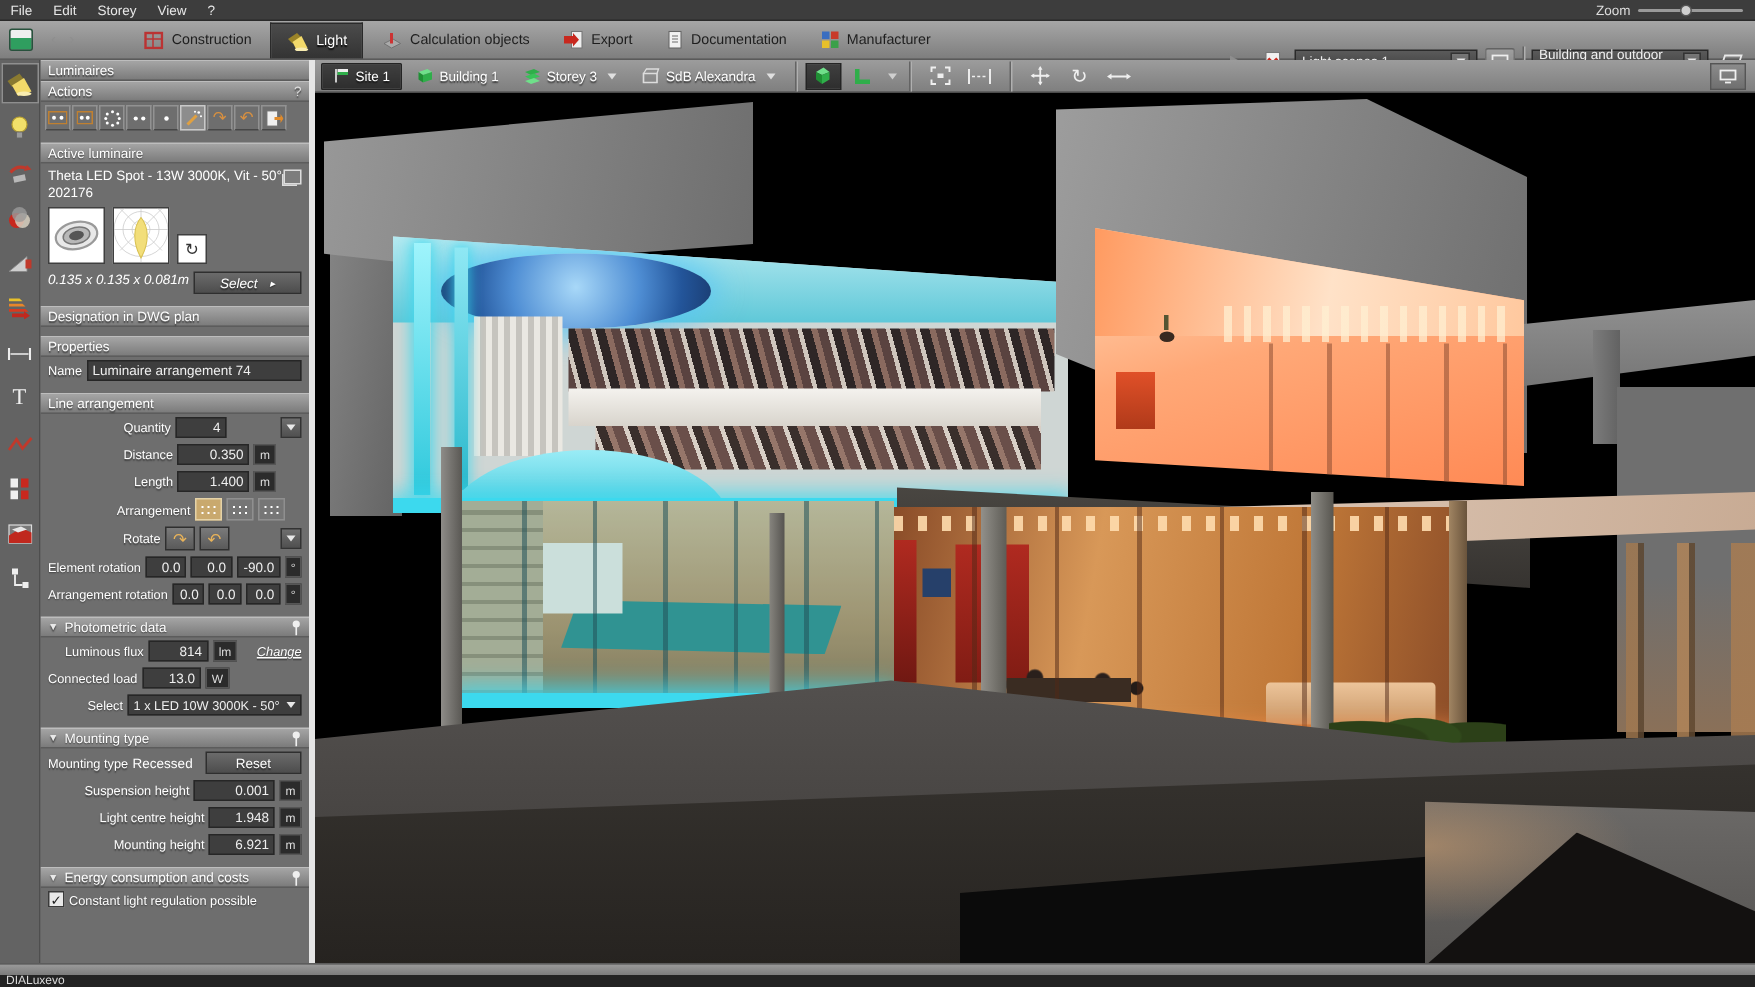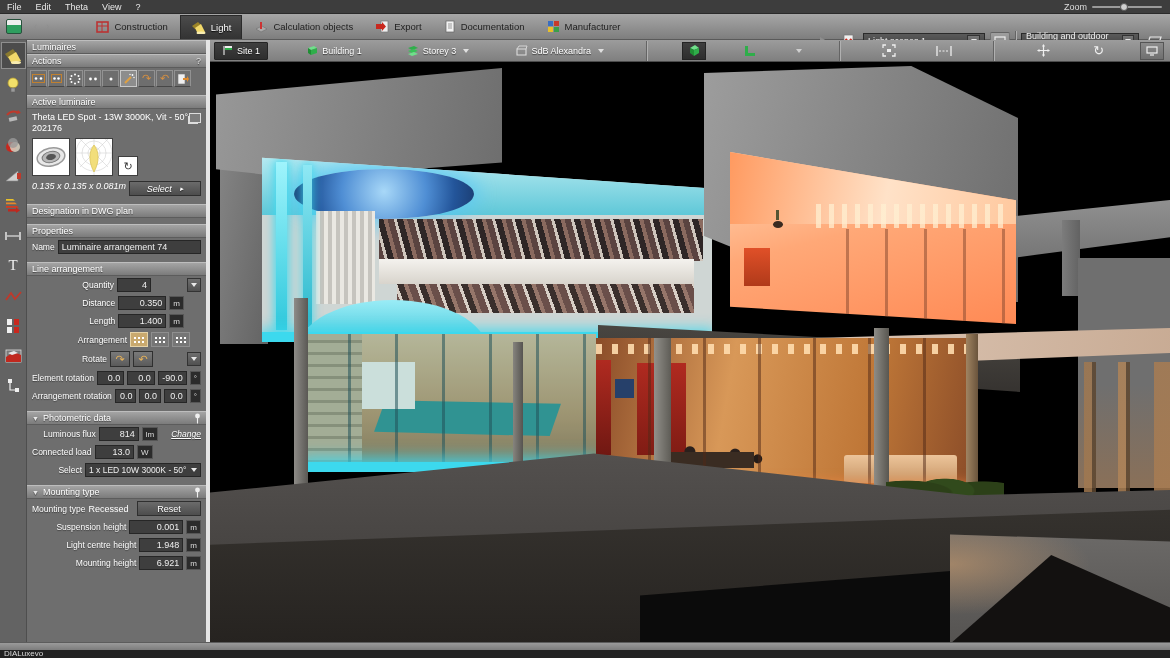--- a/index.html
+++ b/index.html
@@ -35,21 +35,21 @@
   .select{height:17px;background:linear-gradient(#5a5a5a,#3c3c3c);border:1px solid #2a2a2a;
           color:#f0f0f0;font-size:9px;display:flex;align-items:center;padding:0 4px;gap:6px;}
   .select .caret-box{margin-left:auto;width:13px;height:13px;background:linear-gradient(#777,#555);
           border:1px solid #333;display:flex;align-items:center;justify-content:center;}
   .caret{width:0;height:0;border-left:3px solid transparent;border-right:3px solid transparent;
          border-top:4px solid #e8e8e8;}
   .vdiv{width:1px;height:20px;background:#646464;box-shadow:1px 0 0 #b0b0b0;}
   
   .navbar{position:absolute;left:210px;top:40px;width:960px;height:22px;
           background:linear-gradient(#9c9c9c,#7f7f7f);border-bottom:1px solid #4c4c4c;
-          display:flex;align-items:center;gap:2px;padding:0 4px;justify-content:space-between;}
+          display:flex;align-items:center;gap:2px;padding:0 4px;}
   .nav-item{display:flex;align-items:center;gap:4px;height:18px;padding:0 7px;color:#fff;
             text-shadow:0 1px 1px rgba(0,0,0,.6);font-size:9px;}
   .nav-item.active{background:linear-gradient(#3f3f3f,#2e2e2e);border:1px solid #242424;border-radius:1px;}
   .nav-caret{width:0;height:0;border-left:3px solid transparent;border-right:3px solid transparent;
              border-top:4px solid #e0e0e0;margin-left:3px;}
   .nav-btn{width:24px;height:18px;display:flex;align-items:center;justify-content:center;color:#efefef;
            font-size:12px;}
   .nav-btn.pressed{background:linear-gradient(#3f3f3f,#2e2e2e);border:1px solid #242424;}
   .mon-btn{position:absolute;right:6px;width:24px;height:18px;border:1px solid #555;
            background:linear-gradient(#8b8b8b,#6f6f6f);display:flex;align-items:center;justify-content:center;}
@@ -113,21 +113,21 @@
   svg{display:block;}
 </style>
 </head>
 <body>
 
 <div class="app">
 
   <div class="menubar">
     <span class="menu-item">File</span>
     <span class="menu-item">Edit</span>
-    <span class="menu-item">Theta</span>
+    <span class="menu-item">Storey</span>
     <span class="menu-item">View</span>
     <span class="menu-item">?</span>
     <div class="zoomctl">
       <span>Zoom</span>
       <div class="zoom-track">
         <div class="zoom-knob"></div>
       </div>
     </div>
   </div>
 
@@ -693,20 +693,36 @@
       </div>
       <div class="row">
         <span class="lbl">Mounting height</span>
         <div class="field" style="width:44px;">
             <span>6.921</span>
           </div>
         <span class="unit">m</span>
       </div>
     </div>
 
+    <div class="sec">
+      <div class="sechead">
+        <span class="chev">▼</span>
+        <span>Energy consumption and costs</span>
+        <span class="pin">
+          <svg width="7" height="11" viewBox="0 0 7 11">
+              <circle cx="3.5" cy="3" r="2.4" fill="#efefef"></circle>
+              <line x1="3.5" y1="5" x2="3.5" y2="10.5" stroke="#efefef" stroke-width="1.1"></line>
+            </svg>
+        </span>
+      </div>
+      <div class="row">
+        <div class="checkbox">✓</div>
+        <span style="font-size:8.5px;text-shadow:0 1px 1px rgba(0,0,0,.45);">Constant light regulation possible</span>
+      </div>
+    </div>
   </div>
 
   <div class="viewport">
 
     <div class="vp" style="left:10px;top:92px;width:48px;height:190px;background:linear-gradient(100deg,#848484,#636363);"></div>
 
     <div class="vp" style="left:6px;top:6px;width:286px;height:110px;clip-path:polygon(0 24%,100% 0,100% 86%,28% 100%,0 92%);background:linear-gradient(100deg,#989898,#6e6e6e);"></div>
 
     <div class="vp" style="left:52px;top:88px;width:450px;height:192px;clip-path:polygon(0 4%,100% 20%,100% 100%,0 100%);background:#cfd6d4;overflow:hidden;">
       <div style="position:absolute;left:0;top:0;width:100%;height:34%;background:linear-gradient(#c2eef4,#5fc8d8);"></div>

